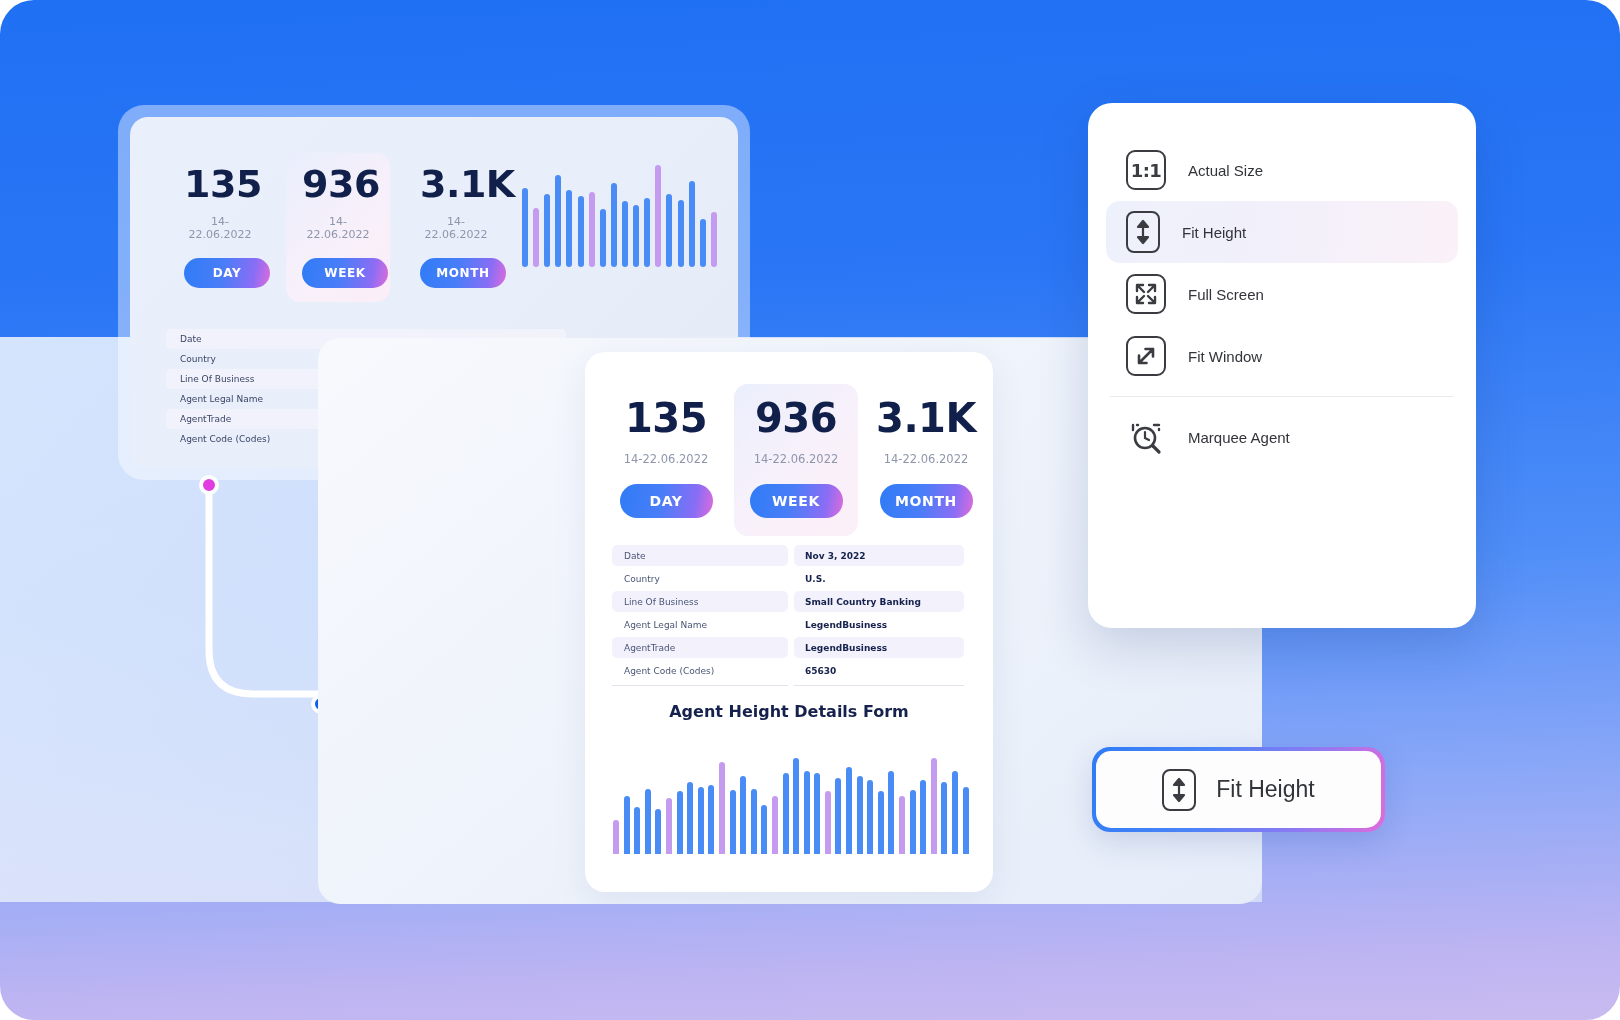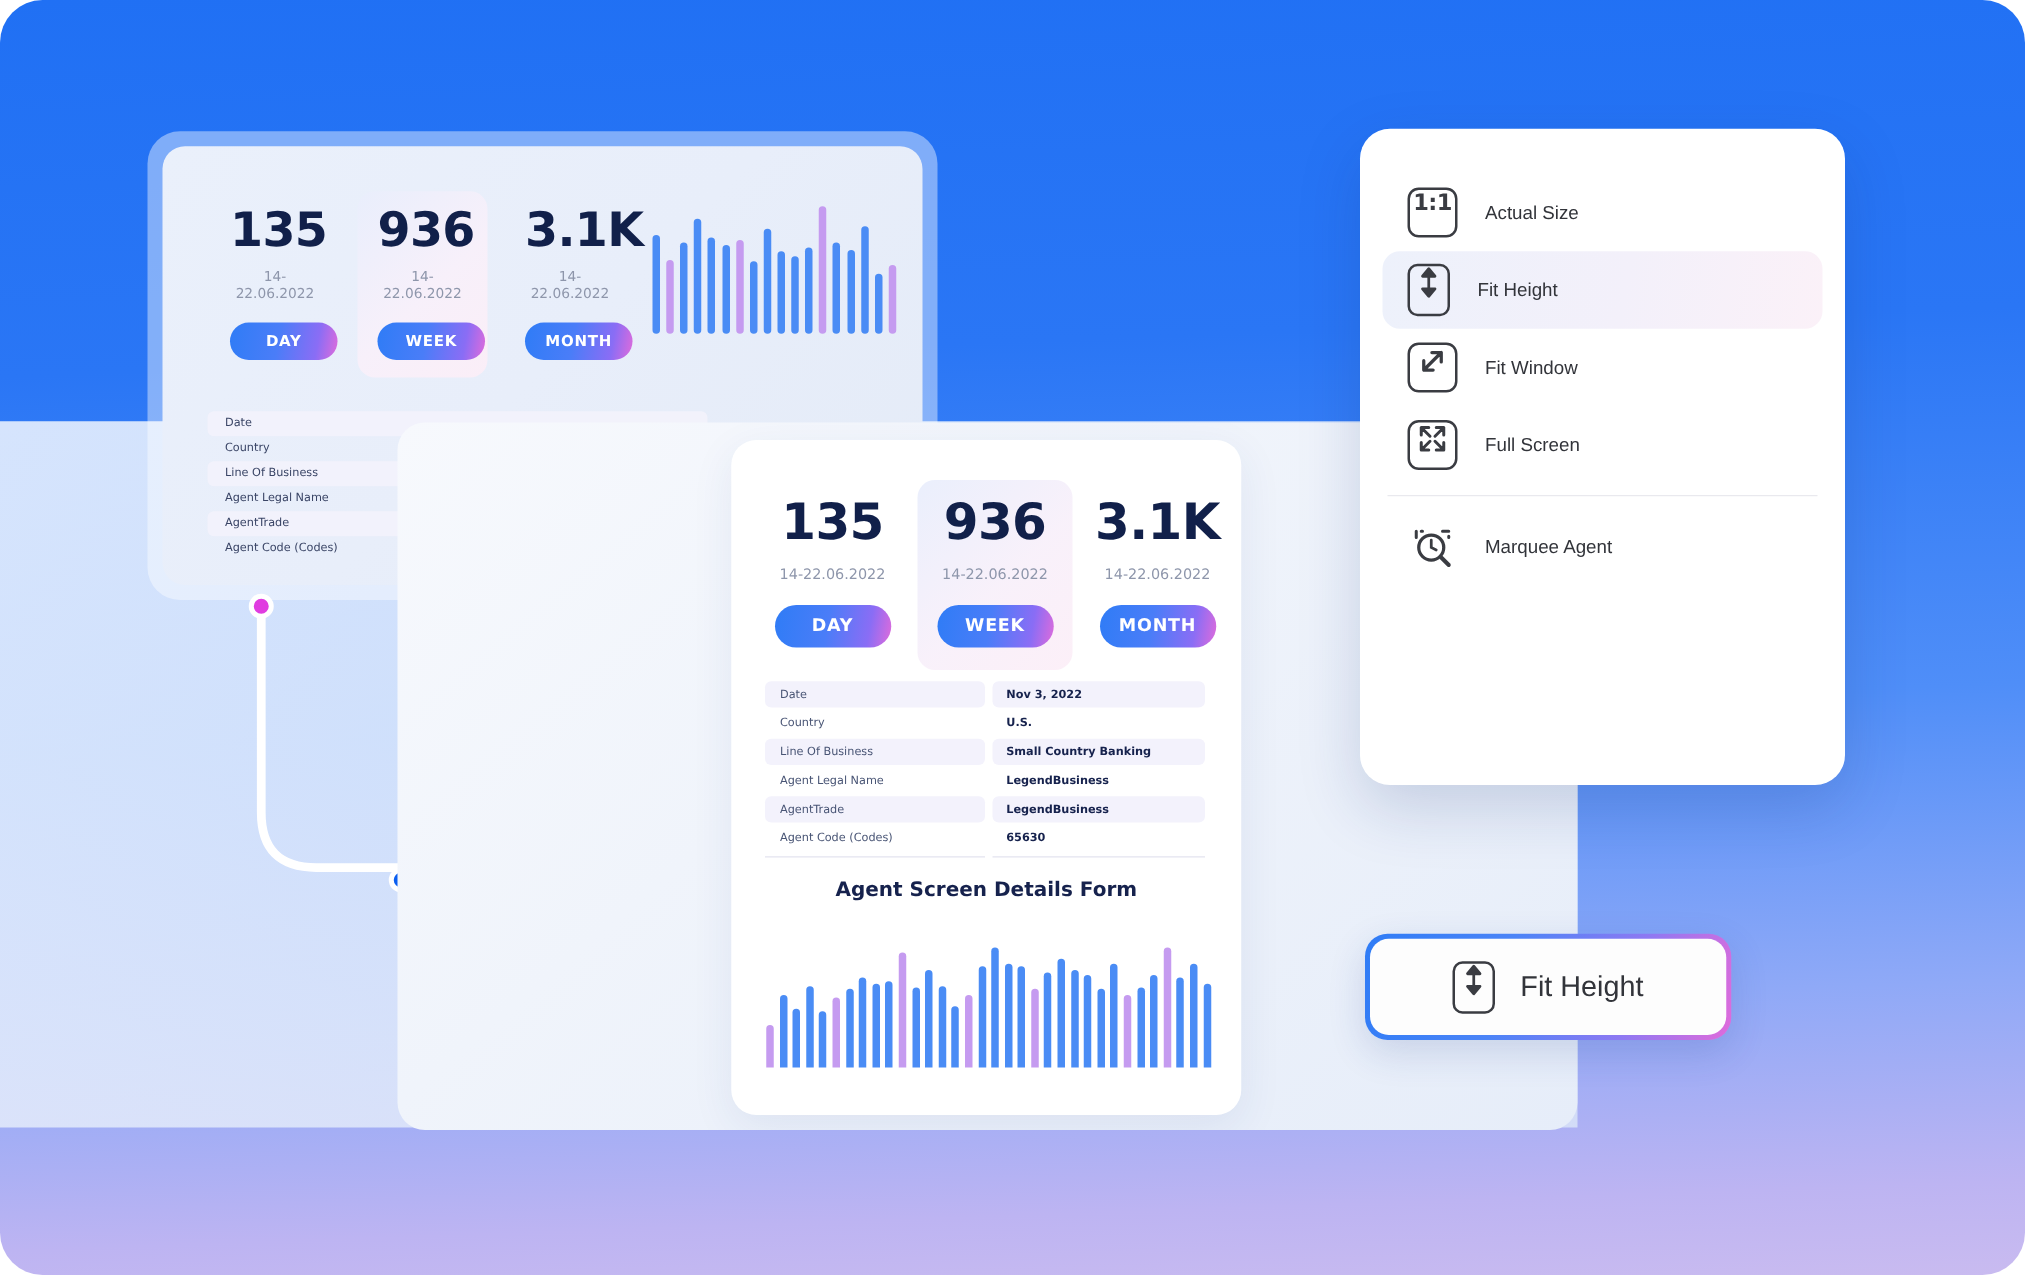--- a/index.html
+++ b/index.html
@@ -263,21 +263,21 @@
   .menu-sep {
     height: 1px;
     background: #e9e9ee;
     margin: 9px 22px 9px 22px;
   }
   .icon-box {
     width: 40px; height: 40px;
     flex: 0 0 40px;
     border: 2.6px solid #3a3c42;
     border-radius: 9px;
-    display: flex; justify-content: center;
+    display: flex; align-items: center; justify-content: center;
     position: relative;
   }
   .icon-11 { font-size: 18px; font-weight: bold; color: #3a3c42; font-family: "DejaVu Sans", sans-serif; letter-spacing:-0.5px;}
   .icon-box.tall { width: 34px; flex: 0 0 34px; height: 42px; border-radius: 8px; }
   .icon-wrap { width: 40px; flex: 0 0 40px; display:flex; align-items:center; justify-content:center;}
 
   
   .fh-button {
     position: absolute;
     left: 1092px;
@@ -388,21 +388,21 @@
           <div class="drow">
             <div class="dkey">Agent Code (Codes)</div>
             <div class="dval">65630</div>
           </div>
         </div>
       <div class="table-rule">
         <span class="r1"></span>
           <span class="r2"></span>
       </div>
 
-      <div class="form-title">Agent Screen Details Form</div>
+      <div class="form-title">Agent Height Details Form</div>
 
       <div class="big-chart" id="front-chart">
           <div class="bar" style="height: 30%; background: rgb(197, 155, 240);"></div>
           <div class="bar" style="height: 52%; background: rgb(74, 140, 245);"></div>
           <div class="bar" style="height: 42%; background: rgb(74, 140, 245);"></div>
           <div class="bar" style="height: 58%; background: rgb(74, 140, 245);"></div>
           <div class="bar" style="height: 40%; background: rgb(74, 140, 245);"></div>
           <div class="bar" style="height: 50%; background: rgb(197, 155, 240);"></div>
           <div class="bar" style="height: 56%; background: rgb(74, 140, 245);"></div>
           <div class="bar" style="height: 64%; background: rgb(74, 140, 245);"></div>
@@ -448,32 +448,32 @@
         <span class="icon-box tall">
           <svg width="16" height="26" viewBox="0 0 16 26">
             <path d="M8 2 L8 24 M8 2 L3 8 L13 8 Z M8 24 L3 18 L13 18 Z" fill="#3a3c42" stroke="#3a3c42" stroke-width="2.2" stroke-linejoin="round"></path>
           </svg>
         </span>
         <span class="menu-label">Fit Height</span>
       </div>
       <div class="menu-item">
         <span class="icon-box">
           <svg width="26" height="26" viewBox="0 0 26 26">
+            <path d="M11 11 L4 4 M4 4 L10 4 M4 4 L4 10 M15 11 L22 4 M22 4 L16 4 M22 4 L22 10 M11 15 L4 22 M4 22 L10 22 M4 22 L4 16 M15 15 L22 22 M22 22 L16 22 M22 22 L22 16" fill="none" stroke="#3a3c42" stroke-width="2.4" stroke-linecap="round" stroke-linejoin="round"></path>
+          </svg>
+        </span>
+        <span class="menu-label">Full Screen</span>
+      </div>
+      <div class="menu-item">
+        <span class="icon-box">
+          <svg width="26" height="26" viewBox="0 0 26 26">
             <path d="M6 20 L20 6 M20 6 L12.5 6 M20 6 L20 13.5 M6 20 L13.5 20 M6 20 L6 12.5" fill="none" stroke="#3a3c42" stroke-width="2.6" stroke-linecap="round" stroke-linejoin="round"></path>
           </svg>
         </span>
         <span class="menu-label">Fit Window</span>
-      </div>
-      <div class="menu-item">
-        <span class="icon-box">
-          <svg width="26" height="26" viewBox="0 0 26 26">
-            <path d="M11 11 L4 4 M4 4 L10 4 M4 4 L4 10 M15 11 L22 4 M22 4 L16 4 M22 4 L22 10 M11 15 L4 22 M4 22 L10 22 M4 22 L4 16 M15 15 L22 22 M22 22 L16 22 M22 22 L22 16" fill="none" stroke="#3a3c42" stroke-width="2.4" stroke-linecap="round" stroke-linejoin="round"></path>
-          </svg>
-        </span>
-        <span class="menu-label">Full Screen</span>
       </div>
       <div class="menu-sep"></div>
       <div class="menu-item">
         <span class="icon-wrap">
           <svg width="38" height="38" viewBox="0 0 38 38">
             <path d="M6 12 L6 7 L11 7 M27 7 L32 7 L32 12" fill="none" stroke="#3a3c42" stroke-width="2.4" stroke-linecap="round" stroke-linejoin="round" stroke-dasharray="5 4"></path>
             <circle cx="18" cy="20" r="10" fill="none" stroke="#3a3c42" stroke-width="2.6"></circle>
             <path d="M18 14 L18 20 L22 22" fill="none" stroke="#3a3c42" stroke-width="2.2" stroke-linecap="round"></path>
             <path d="M26 28 L32 34" stroke="#3a3c42" stroke-width="3.2" stroke-linecap="round"></path>
           </svg>

